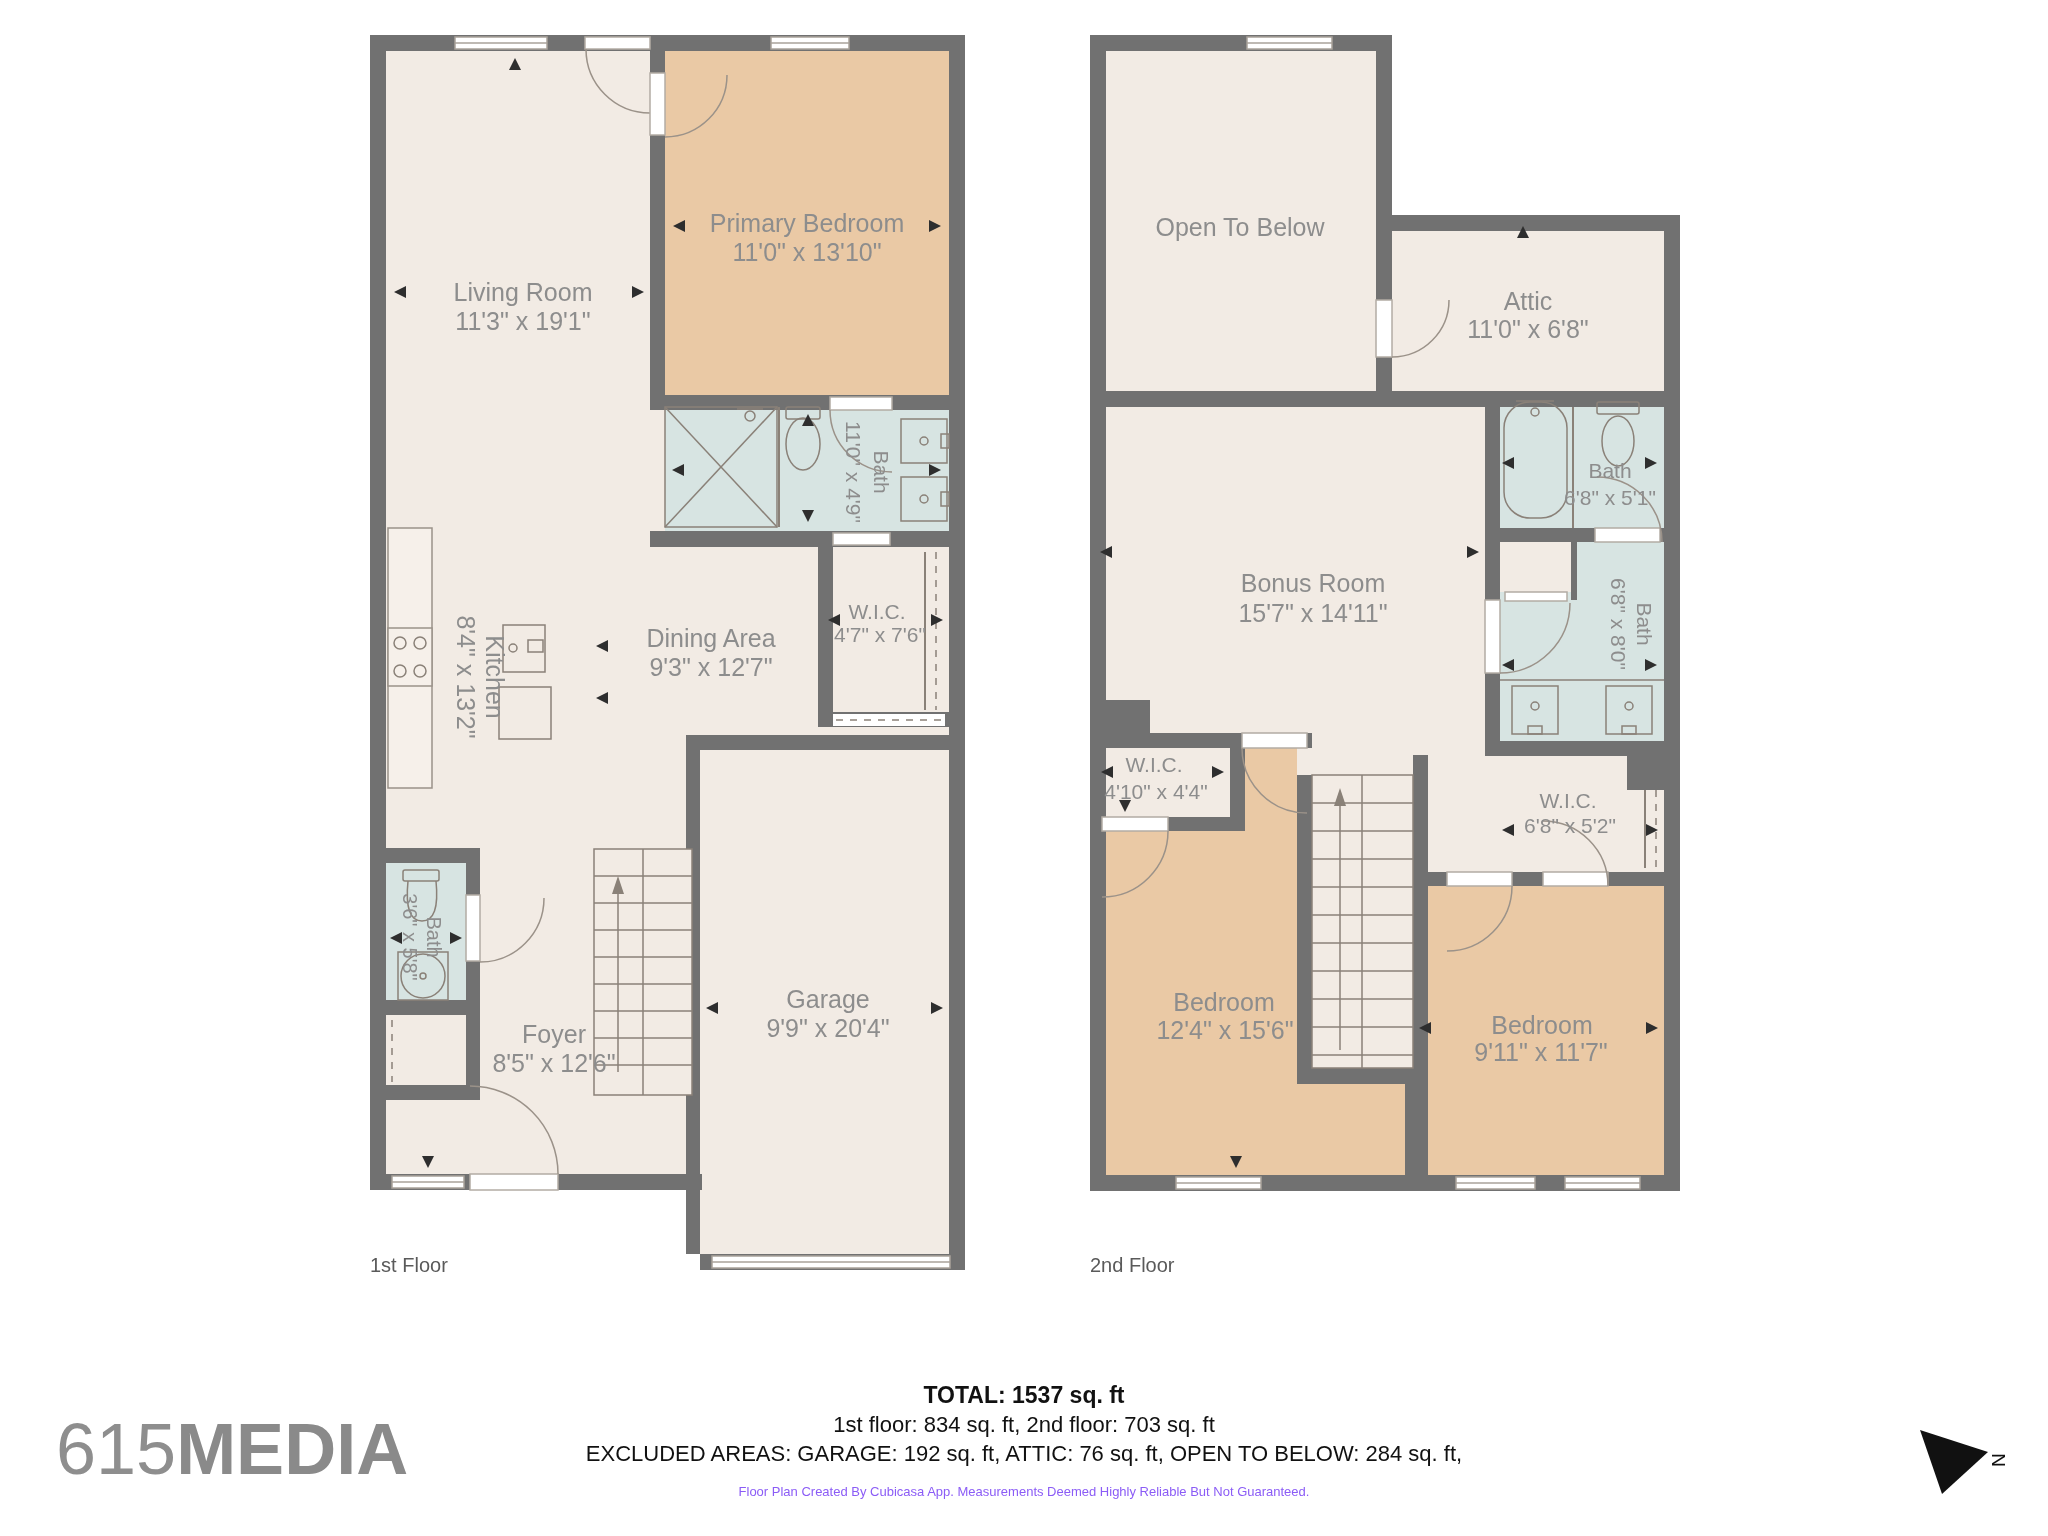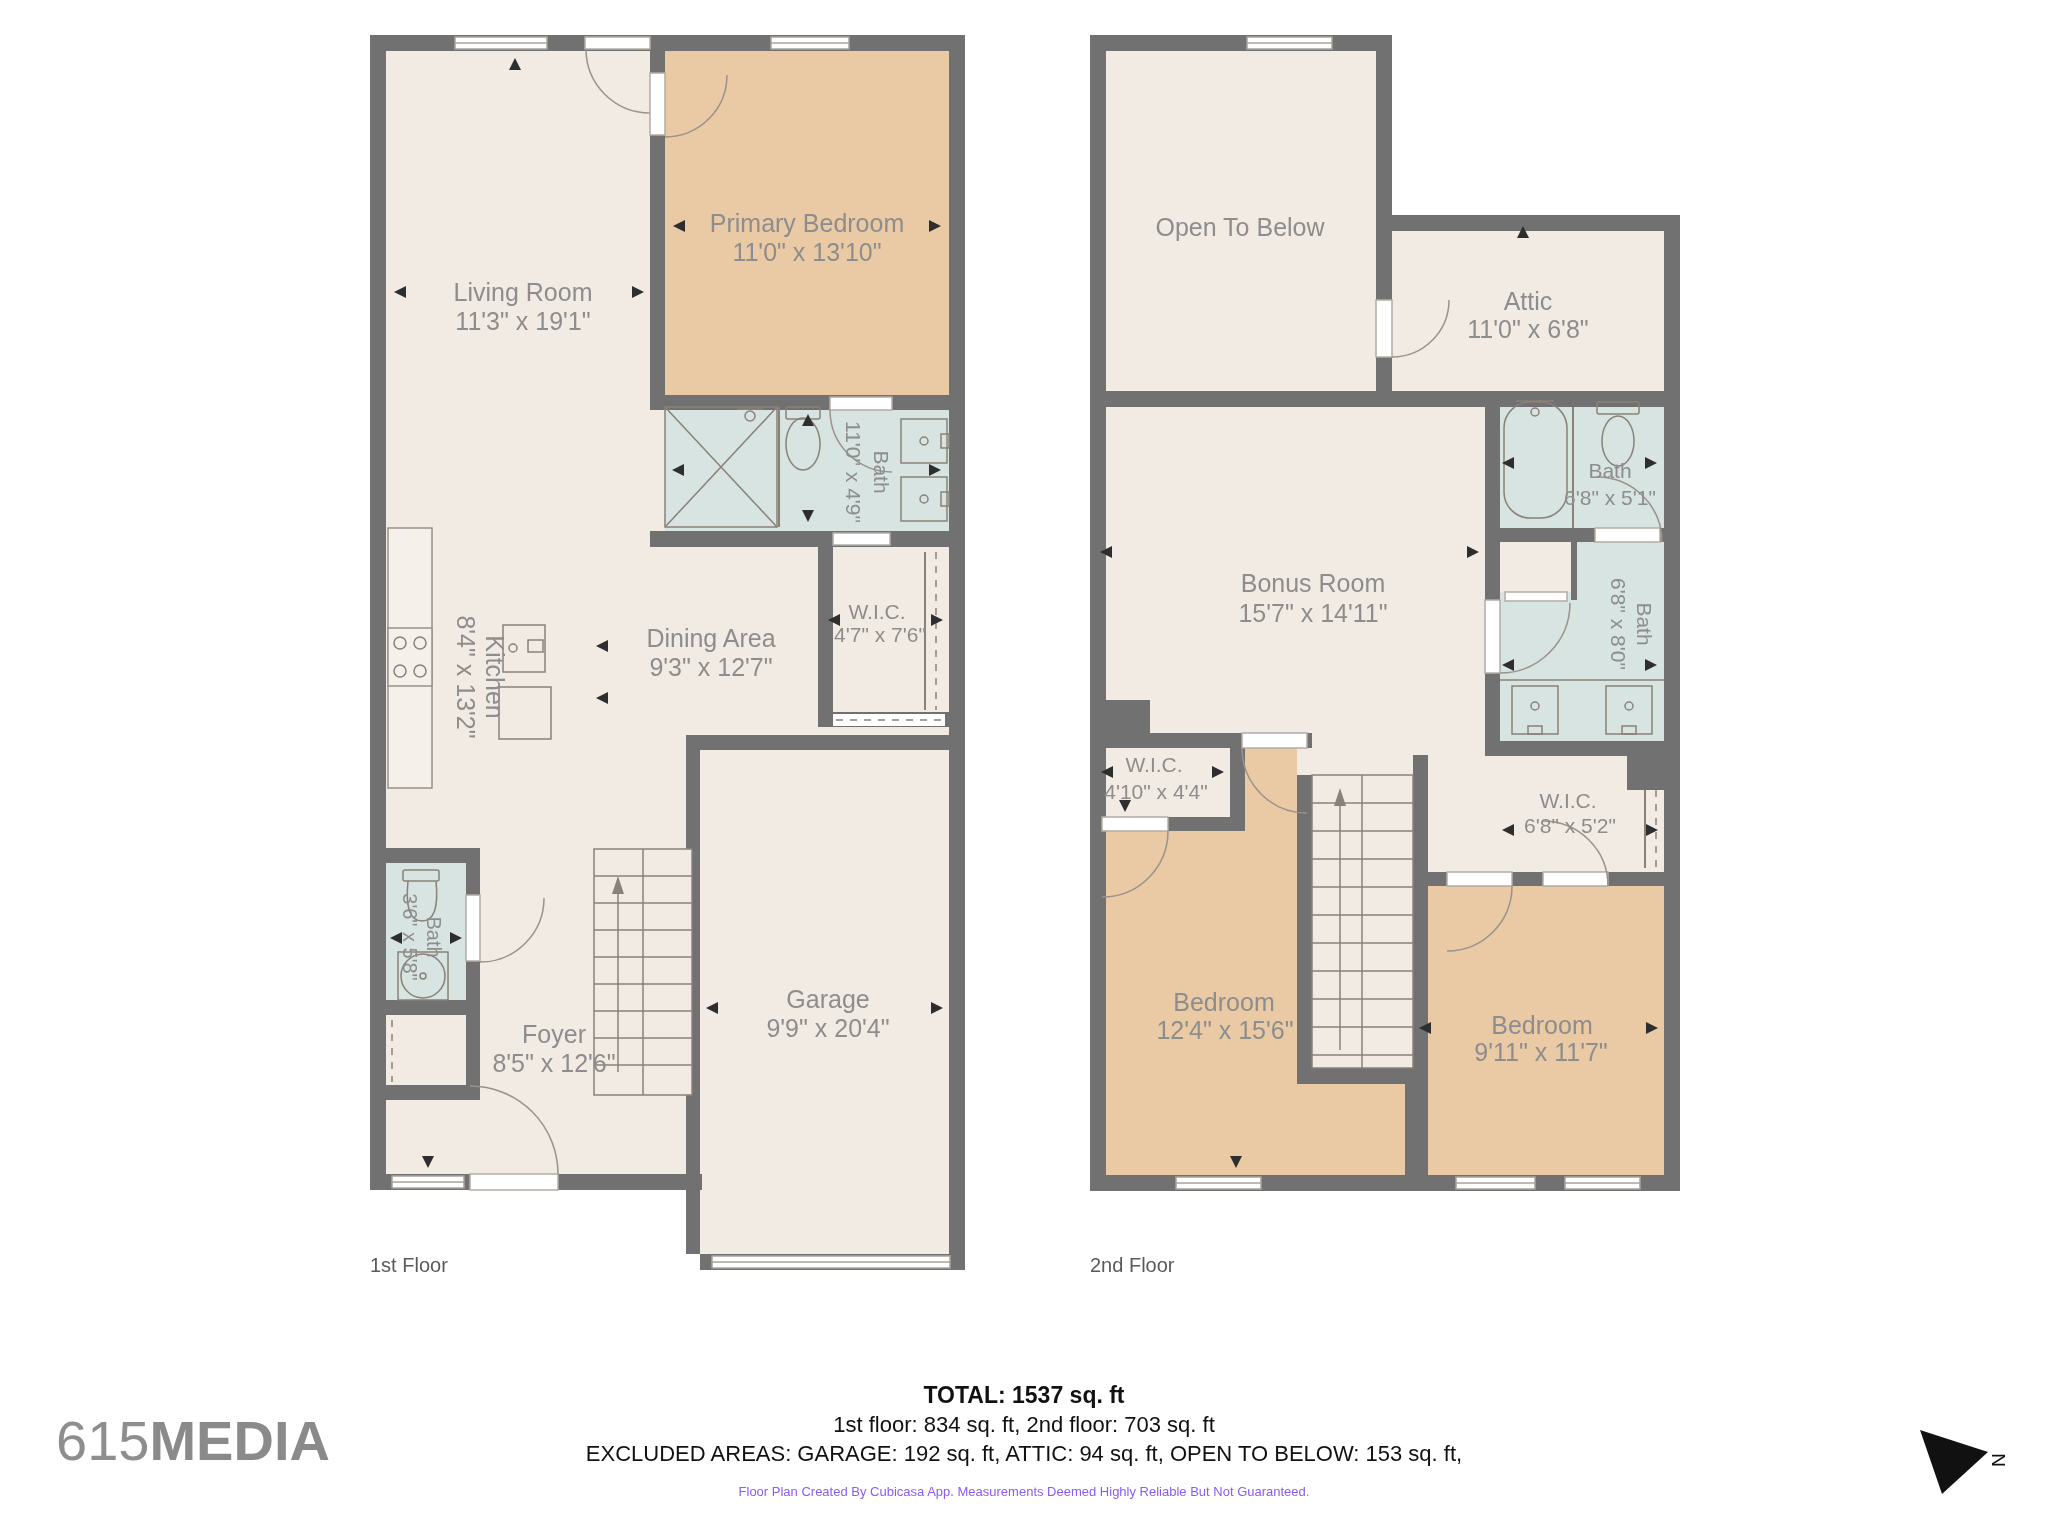--- a/index.html
+++ b/index.html
@@ -21,21 +21,21 @@
   .dash{stroke:#8a8178;stroke-width:1.5;stroke-dasharray:7 7;fill:none;}
   .lbl{fill:#8d8d8d;font-size:25px;}
   .lbls{fill:#8d8d8d;font-size:21px;}
   .lblxs{fill:#8d8d8d;font-size:20px;}
   .cap{fill:#5a5a5a;font-size:20px;text-anchor:start;}
   .arrowhead{fill:#2e2e2e;}
   .summary{position:absolute;left:0;top:1381px;width:2048px;text-align:center;color:#111111;}
   .summary .total{font-size:23px;font-weight:bold;line-height:29px;}
   .summary .line{font-size:22px;line-height:29px;text-align:center;}
   .summary .disc{font-size:13px;color:#8b5cf6;margin-top:16px;}
-  .logo{position:absolute;left:56px;top:1408px;font-size:56px;color:#8e8e8e;letter-spacing:0;}
+  .logo{position:absolute;left:56px;top:1408px;font-size:72px;color:#8e8e8e;letter-spacing:0;}
   .logo .l1{font-weight:400;}
   .logo .l2{font-weight:700;color:#8a8a8a;}
 </style>
 </head>
 <body>
 
 
 
 <svg width="2048" height="1536" viewBox="0 0 2048 1536">
 
@@ -412,21 +412,21 @@
   <g>
     <polygon fill="#111111" points="1920,1430 1988,1452 1942,1494"></polygon>
     <text x="1998" y="1466" transform="rotate(90 1998 1460)" font-size="19" fill="#111111">N</text>
   </g>
 </svg>
 
 
 <div class="summary">
   <div class="total">TOTAL: 1537 sq. ft</div>
   <div class="line">1st floor: 834 sq. ft, 2nd floor: 703 sq. ft</div>
-  <div class="line">EXCLUDED AREAS: GARAGE: 192 sq. ft, ATTIC: 94 sq. ft, OPEN TO BELOW: 153 sq. ft,</div>
+  <div class="line">EXCLUDED AREAS: GARAGE: 192 sq. ft, ATTIC: 76 sq. ft, OPEN TO BELOW: 284 sq. ft,</div>
   <div class="disc">Floor Plan Created By Cubicasa App. Measurements Deemed Highly Reliable But Not Guaranteed.</div>
 </div>
 
 
 <div class="logo">
   <span class="l1">615</span><span class="l2">MEDIA</span>
 </div>
 
 
 

